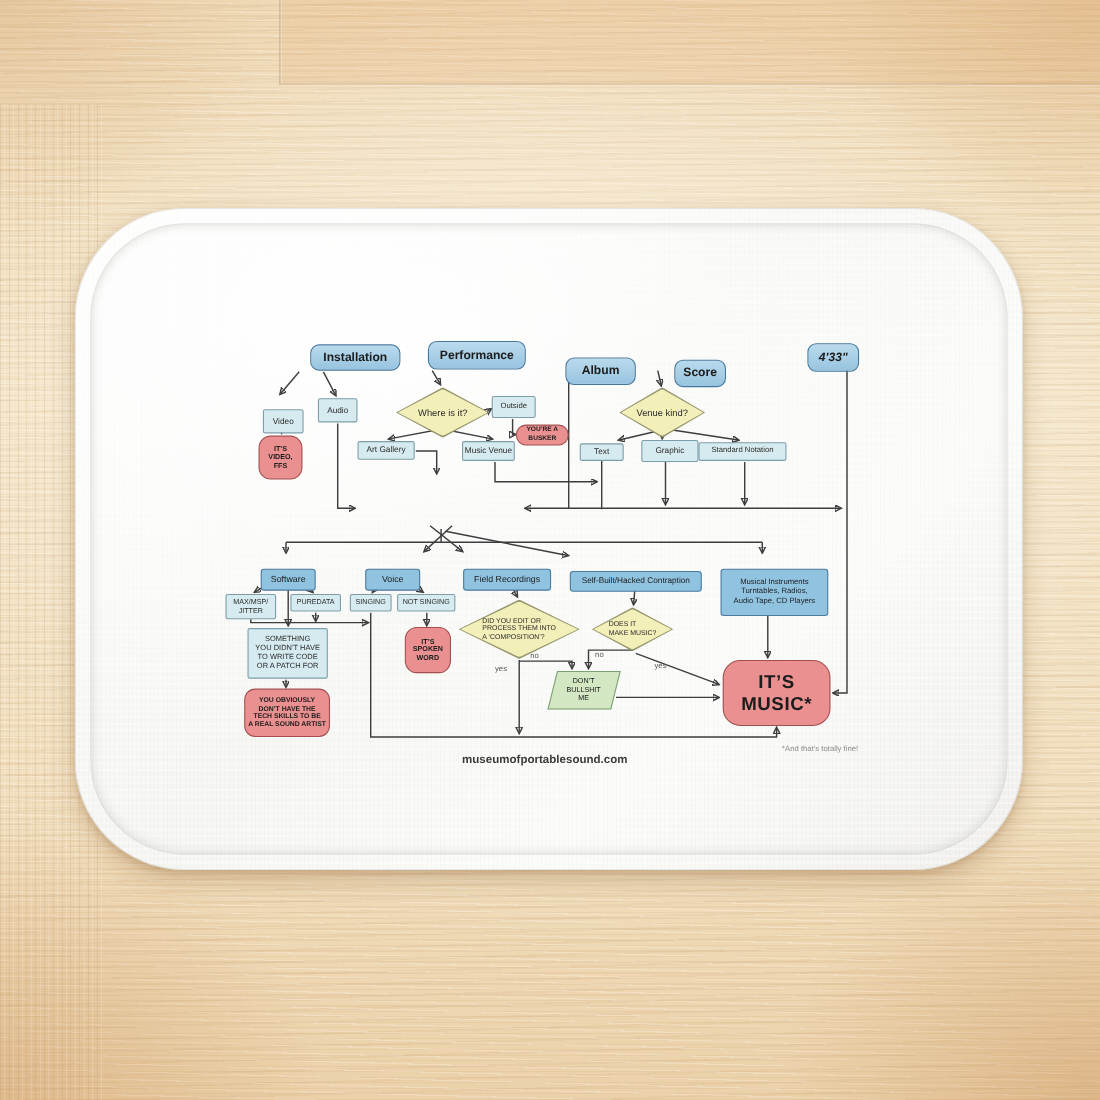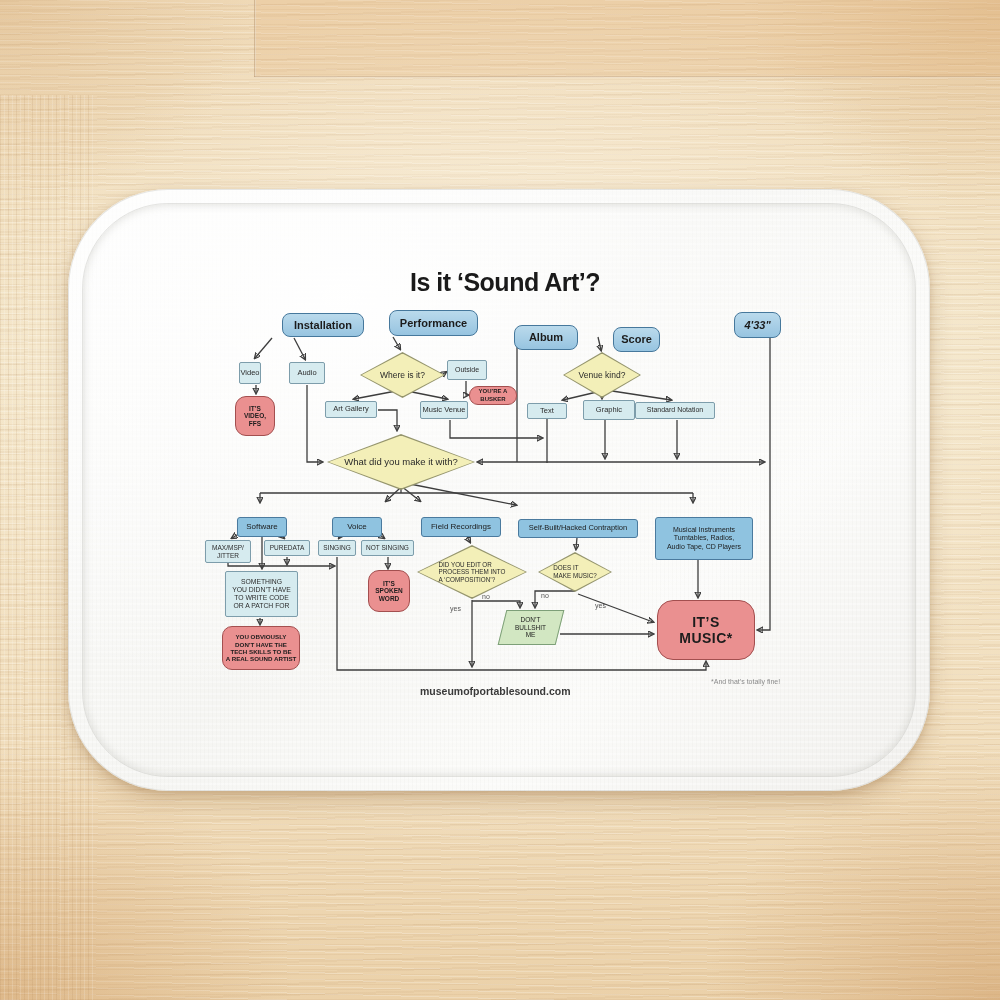--- a/index.html
+++ b/index.html
@@ -125,29 +125,28 @@
     <polyline points="260,618 260,624" marker-end="url(#ah)"></polyline>
     <polyline points="472,600 472,666" marker-end="url(#ah)"></polyline>
     <polyline points="472,601 520,601 520,607" marker-end="url(#ah)"></polyline>
     <polyline points="578,526 576,549" marker-end="url(#ah)"></polyline>
     <polyline points="575,591 535,591 535,607" marker-end="url(#ah)"></polyline>
     <polyline points="578,594 653,622" marker-end="url(#ah)"></polyline>
     <polyline points="560,634 653,634" marker-end="url(#ah)"></polyline>
     <polyline points="698,552 698,597" marker-end="url(#ah)"></polyline>
   </svg>
 
-  <div class="txt" style="left:305px;top:268px;width:400px;text-align:center;font-size:25px;font-weight:bold;letter-spacing:-.5px;">Is it ‘Sound Art’?</div>
 
   <div class="node nb" style="left:242px;top:313px;width:82px;height:24px"><span>Installation</span></div>
   <div class="node nb" style="left:349px;top:310px;width:89px;height:26px"><span>Performance</span></div>
   <div class="node nb" style="left:474px;top:325px;width:64px;height:25px"><span>Album</span></div>
   <div class="node nb" style="left:573px;top:327px;width:47px;height:25px"><span>Score</span></div>
   <div class="node nb italic" style="left:694px;top:312px;width:47px;height:26px"><span>4'33"</span></div>
 
-  <div class="node nl" style="left:239px;top:362px;width:22px;height:22px"><span>Video</span></div>
+  <div class="node nl" style="left:239px;top:372px;width:37px;height:22px"><span>Video</span></div>
   <div class="node nl" style="left:289px;top:362px;width:36px;height:22px"><span>Audio</span></div>
   <div class="node nl" style="left:447px;top:360px;width:40px;height:20px;font-size:7px"><span>Outside</span></div>
   <div class="node nr" style="left:469px;top:386px;width:48px;height:19px;font-size:6px;border-radius:9px"><span>YOU’RE A
 BUSKER</span></div>
   <div class="node nr" style="left:235px;top:396px;width:40px;height:40px"><span>IT’S
 VIDEO,
 FFS</span></div>
 
   <div class="dia" style="left:360px;top:352px;width:85px;height:46px">
     <i class="db"></i>
@@ -159,25 +158,20 @@
       <i class="df"></i>
     <span class="dl" style="font-size:8.5px">Venue kind?</span>
   </div>
 
   <div class="node nl" style="left:325px;top:401px;width:52px;height:17px"><span>Art Gallery</span></div>
   <div class="node nl" style="left:420px;top:401px;width:48px;height:18px"><span>Music Venue</span></div>
   <div class="node nl" style="left:527px;top:403px;width:40px;height:16px"><span>Text</span></div>
   <div class="node nl" style="left:583px;top:400px;width:52px;height:20px"><span>Graphic</span></div>
   <div class="node nl" style="left:635px;top:402px;width:80px;height:17px;font-size:7px"><span>Standard Notation</span></div>
 
-  <div class="dia" style="left:327px;top:434px;width:148px;height:56px">
-    <i class="db"></i>
-      <i class="df"></i>
-    <span class="dl" style="font-size:9.5px">What did you make it with?</span>
-  </div>
 
   <div class="node nm" style="left:237px;top:505px;width:50px;height:20px"><span>Software</span></div>
   <div class="node nm" style="left:332px;top:505px;width:50px;height:20px"><span>Voice</span></div>
   <div class="node nm" style="left:421px;top:505px;width:80px;height:20px"><span>Field Recordings</span></div>
   <div class="node nm" style="left:518px;top:507px;width:120px;height:19px;font-size:7.5px"><span>Self-Built/Hacked Contraption</span></div>
   <div class="node nm" style="left:655px;top:505px;width:98px;height:43px;font-size:7px"><span>Musical Instruments
 Turntables, Radios,
 Audio Tape, CD Players</span></div>
 
   <div class="node nl" style="left:205px;top:540px;width:46px;height:23px;font-size:6.5px"><span>MAX/MSP/
@@ -207,21 +201,21 @@
   <div class="dia" style="left:538px;top:552px;width:74px;height:40px">
     <i class="db"></i>
       <i class="df"></i>
     <span class="dl" style="font-size:6.3px">DOES IT
 MAKE MUSIC?</span>
   </div>
 
   <div class="node para" style="left:502px;top:610px;width:58px;height:35px;font-size:6.5px"><span>DON’T
 BULLSHIT
 ME</span></div>
-  <div class="node nr" style="left:657px;top:600px;width:98px;height:60px;font-size:14px;border-radius:16px;letter-spacing:.5px;line-height:1.15"><span>IT’S
+  <div class="node nr" style="left:657px;top:600px;width:98px;height:60px;font-size:17px;border-radius:16px;letter-spacing:.5px;line-height:1.15"><span>IT’S
 MUSIC*</span></div>
 
   <div class="elabel" style="left:482px;top:593px">no</div>
   <div class="elabel" style="left:450px;top:605px">yes</div>
   <div class="elabel" style="left:541px;top:592px">no</div>
   <div class="elabel" style="left:595px;top:602px">yes</div>
 
   <div class="txt" style="left:420px;top:685px;font-size:10.5px;font-weight:bold;color:#3a3a3a">museumofportablesound.com</div>
   <div class="txt" style="left:711px;top:678px;font-size:7px;color:#8a8a8a">*And that’s totally fine!</div>
 </div>

